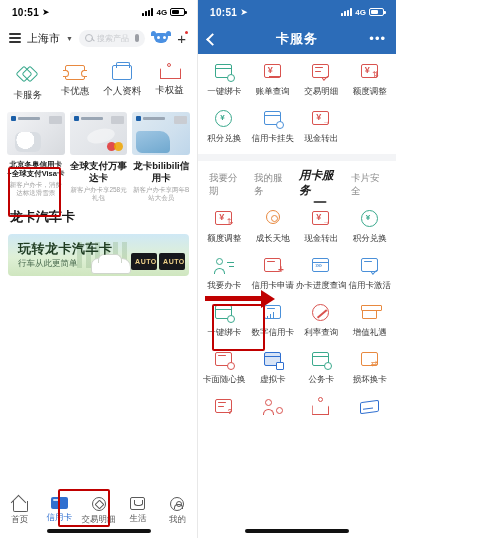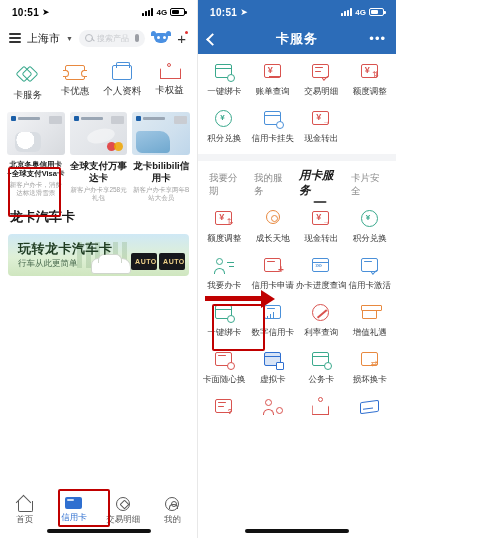--- a/index.html
+++ b/index.html
@@ -367,20 +367,24 @@
       </div>
       <div class="tab active">
         <span class="ic-card"></span>
         <span class="lbl">信用卡</span>
       </div>
       <div class="tab">
         <span class="ic-fin"></span>
         <span class="lbl">交易明细</span>
       </div>
       <div class="tab">
+        <span class="ic-life"></span>
+        <span class="lbl">生活</span>
+      </div>
+      <div class="tab">
         <span class="ic-me"></span>
         <span class="lbl">我的</span>
       </div>
     </div>
     <div class="homebar"></div>
 
     <div class="hl" style="left:8px;top:167px;width:53px;height:50px;"></div>
     <div class="hl" style="left:58px;top:489px;width:52px;height:38px;"></div>
   </div>
 

